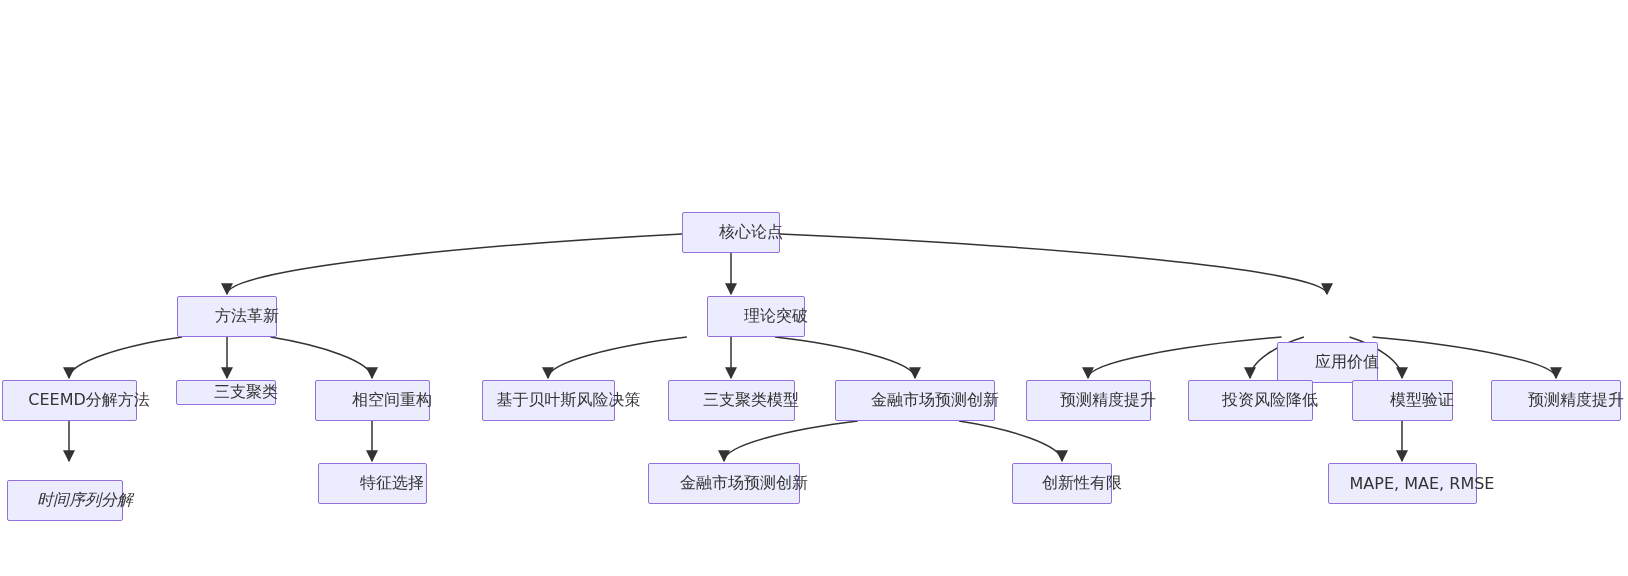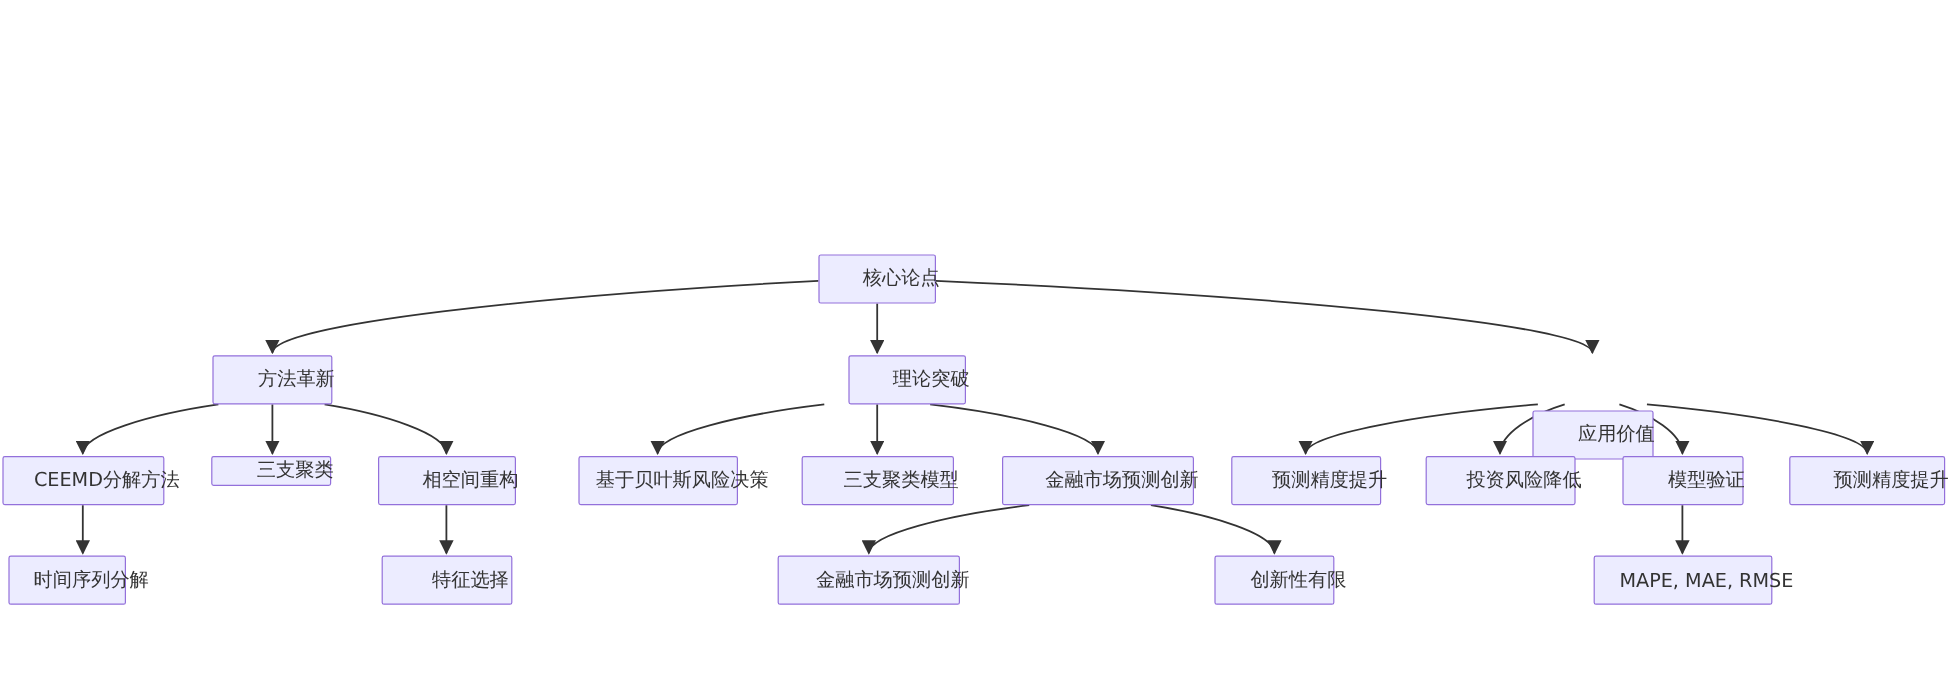--- a/index.html
+++ b/index.html
@@ -82,19 +82,19 @@
       <div class="node" style="left: 1.5px; top: 380px; width: 135px; height: 41px;">CEEMD分解方法</div>
       <div class="node" style="left: 176px; top: 380px; width: 100px; height: 25px;">三支聚类</div>
       <div class="node" style="left: 314.5px; top: 380px; width: 115px; height: 41px;">相空间重构</div>
       <div class="node" style="left: 482px; top: 380px; width: 133px; height: 41px;">基于贝叶斯风险决策</div>
       <div class="node" style="left: 667.5px; top: 380px; width: 127px; height: 41px;">三支聚类模型</div>
       <div class="node" style="left: 835px; top: 380px; width: 160px; height: 41px;">金融市场预测创新</div>
       <div class="node" style="left: 1025.5px; top: 380px; width: 125px; height: 41px;">预测精度提升</div>
       <div class="node" style="left: 1187.5px; top: 380px; width: 125px; height: 41px;">投资风险降低</div>
       <div class="node" style="left: 1351.5px; top: 380px; width: 101px; height: 41px;">模型验证</div>
       <div class="node" style="left: 1491px; top: 380px; width: 130px; height: 41px;">预测精度提升</div>
-      <div class="node" style="left: 7px; top: 463px; width: 98px; height: 41px;">时间序列分解</div>
+      <div class="node" style="left: 7px; top: 480px; width: 116px; height: 41px; font-style: italic;">时间序列分解</div>
       <div class="node" style="left: 317.5px; top: 463px; width: 109px; height: 41px;">特征选择</div>
       <div class="node" style="left: 648px; top: 463px; width: 152px; height: 41px;">金融市场预测创新</div>
       <div class="node" style="left: 1012px; top: 463px; width: 100px; height: 41px;">创新性有限</div>
       <div class="node" style="left: 1327.5px; top: 463px; width: 149px; height: 41px;">MAPE, MAE, RMSE</div>
     </div>
 </div>
 
 </body></html>

